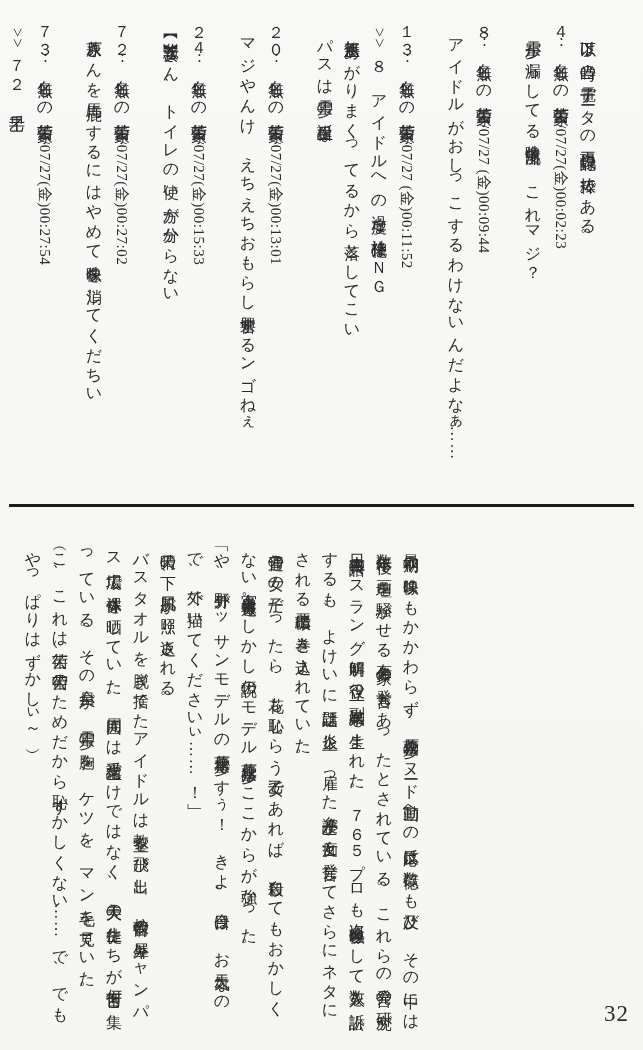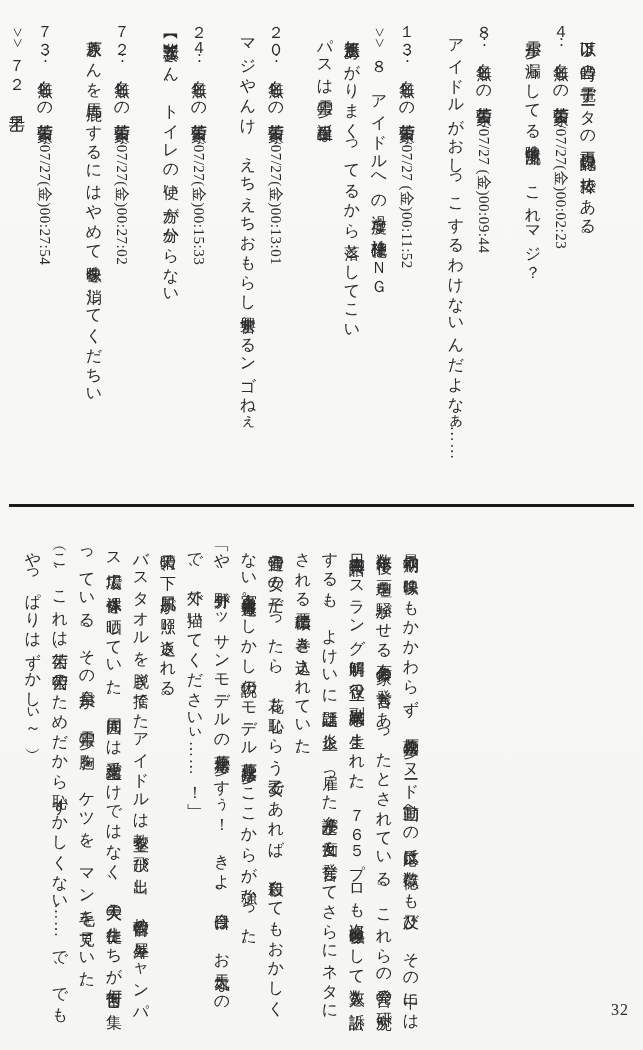--- a/index.html
+++ b/index.html
@@ -59,21 +59,21 @@
     padding: 10px 28px 0 20px;
   }
   .article p { margin: 0; }
   .para-quote { margin-right: 8px; margin-left: 8px; }
   .para-scene { margin-right: 12px; }
   .para-closing { margin-right: 14px; }
   .page-number {
     position: absolute;
     top: 1001px;
     right: 14px;
-    font-size: 16px;
+    font-size: 23px;
     letter-spacing: 1px;
     color: #2b2b2b;
   }
 </style>
 </head>
 <body>
 
 <div class="page">
 
   <section class="vtext thread">

